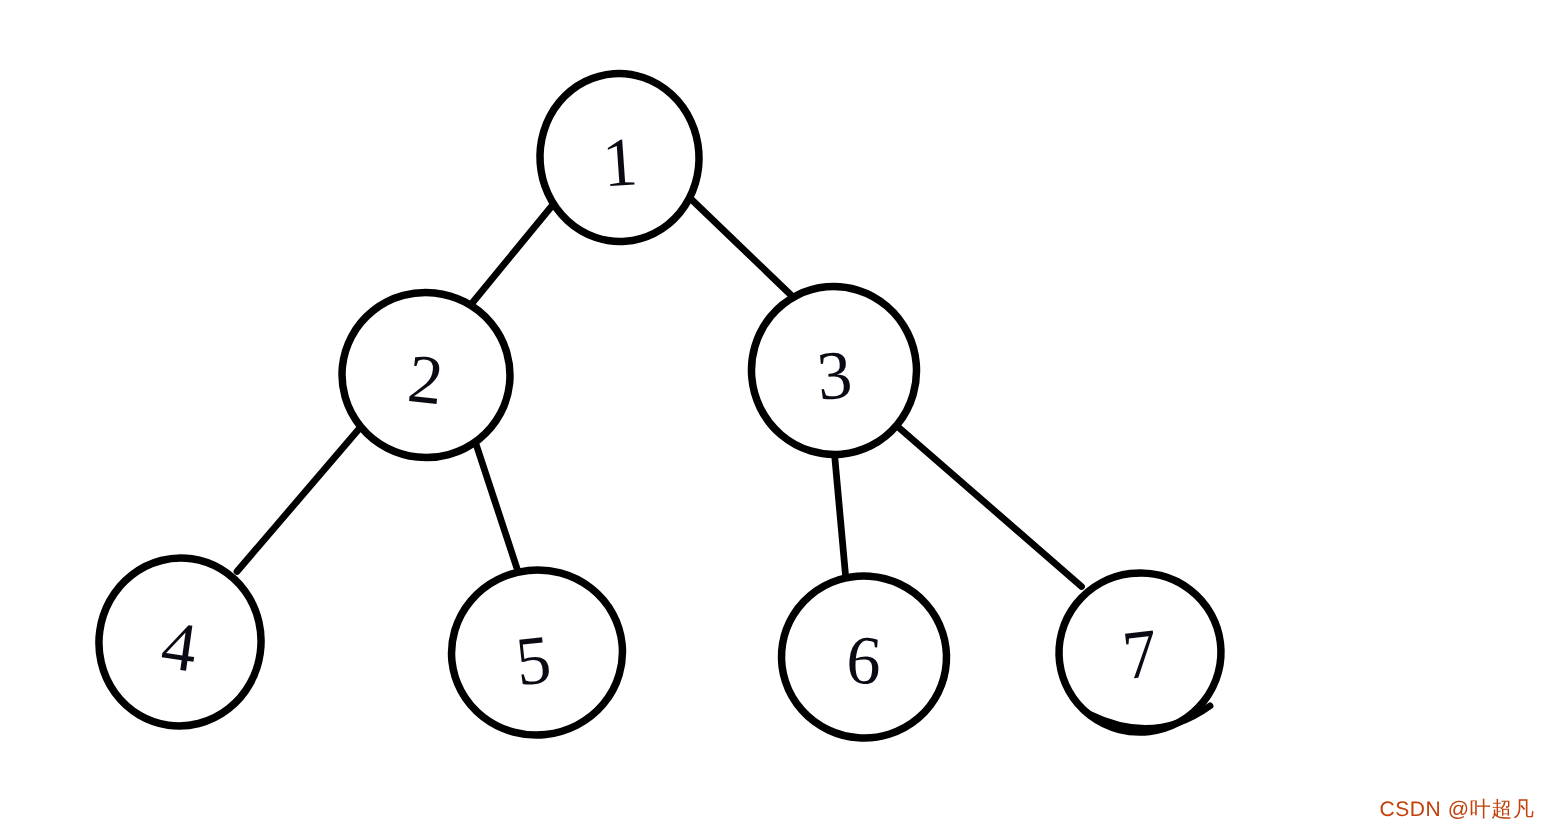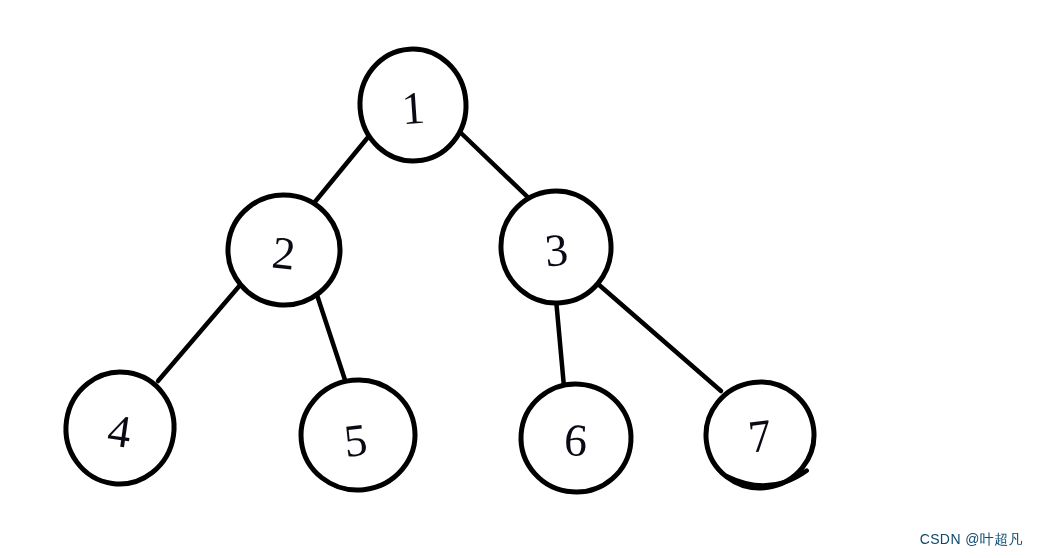--- a/index.html
+++ b/index.html
@@ -43,21 +43,21 @@
     fill: #0a0a14;
     text-anchor: middle;
     dominant-baseline: central;
   }
   .watermark {
     position: absolute;
     right: 14px;
     bottom: 9px;
     font-family: "Liberation Sans", "DejaVu Sans", sans-serif;
     font-size: 14px;
-    color: #0c4a6e;
+    color: #c2410c;
     letter-spacing: 0.4px;
     white-space: nowrap;
     user-select: none;
   }
 </style>
 </head>
 <body>
 
 <div id="canvas">
 

